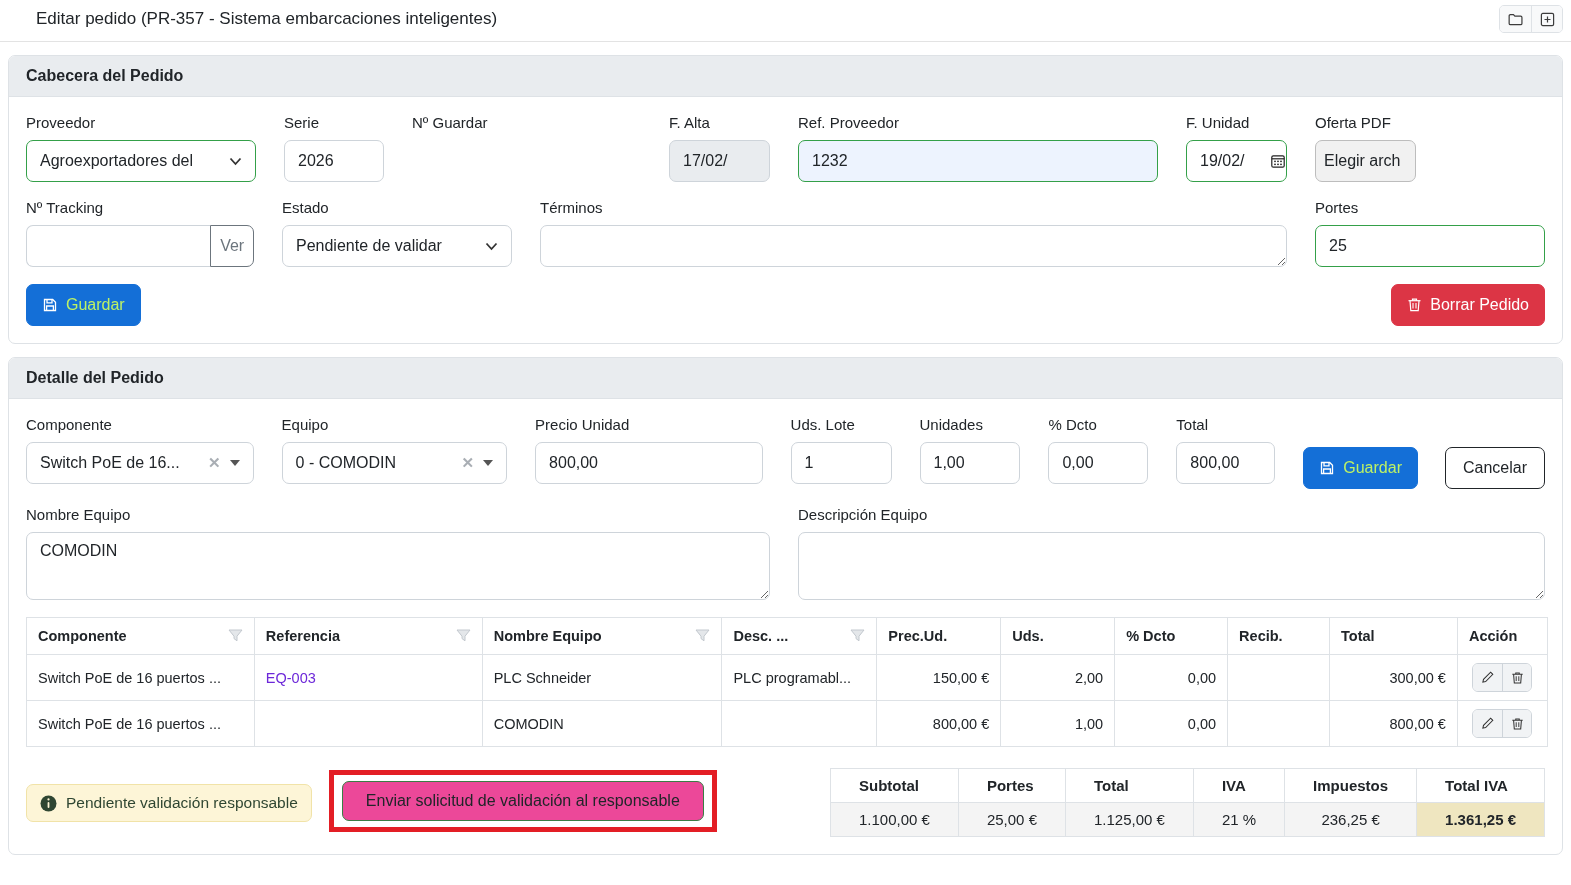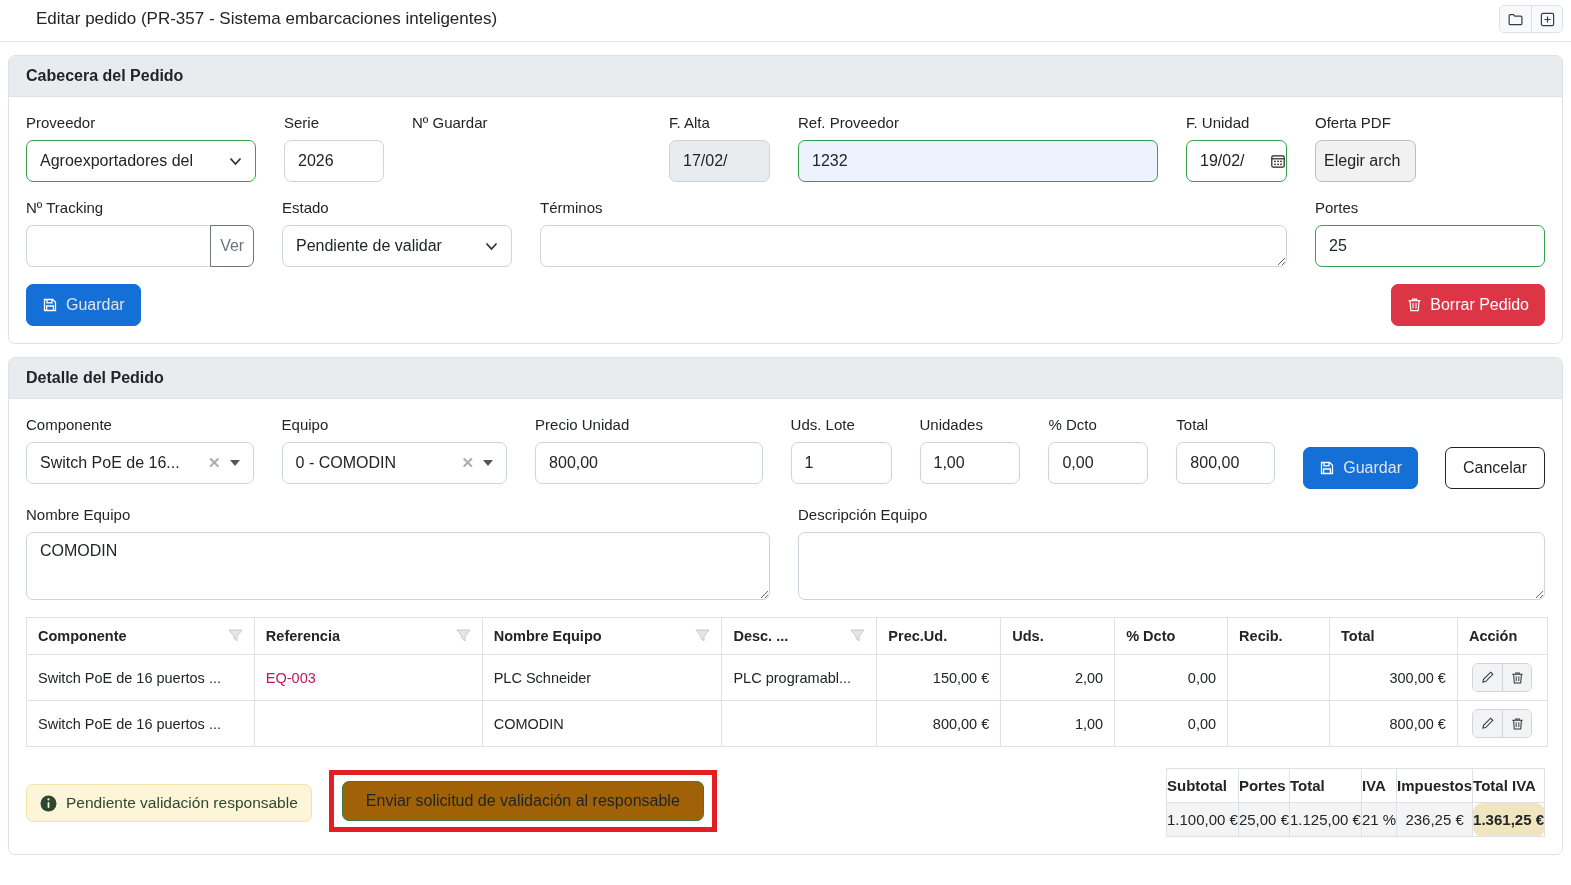--- a/index.html
+++ b/index.html
@@ -47,50 +47,50 @@
   .igroup { display:flex; width:228px; }
   .igroup input { border-radius:7px 0 0 7px; border-right:none; }
   .btn-ver { width:52px; height:42px; border:1px solid #6c757d; background:#fff; color:#6c757d;
     border-radius:0 7px 7px 0; font-size:16px; cursor:pointer; }
   
   .file-btn { width:101px; height:42px; background:#f1f1f1; border:1px solid #bdbdbd; border-radius:7px;
     font-size:16px; color:#212529; padding:0 8px; white-space:nowrap; overflow:hidden; cursor:pointer; text-align:left;}
   
   .btn { height:42px; border-radius:7px; font-size:16px; display:inline-flex; align-items:center;
     gap:8px; padding:0 15px; cursor:pointer; }
-  .btn-primary { background:#146fd7; border:1px solid #146fd7; color:#e5e5e5; }
+  .btn-primary { background:#146fd7; border:1px solid #146fd7; color:#bef264; }
   .btn-danger { background:#dc3545; border:1px solid #dc3545; color:#fff; }
   .btn-cancel { background:#fff; border:1px solid #212529; color:#212529; padding:0 17px; }
   .btns-split { display:flex; justify-content:space-between; margin-top:6px; }
   .pad-label { padding-top:31px; }
   
   table.grid { border-collapse:collapse; width:1522px; font-size:14.5px; margin-top:4px; }
   .grid th, .grid td { border:1px solid #dee2e6; padding:8px 11px; height:37px; }
   .grid th { text-align:left; font-weight:bold; background:#fff; }
   .grid th .th-inner { display:flex; align-items:center; justify-content:space-between; }
   .grid td.num, .grid th.num-h { text-align:right; }
   .grid td { color:#212529; }
-  a.ref-link { color:#be185d; text-decoration:none; }
+  a.ref-link { color:#6d28d9; text-decoration:none; }
   .action-cell { text-align:center; }
   .act-group { display:inline-flex; border:1px solid #ced4da; border-radius:6px; overflow:hidden; }
   .act-group button { width:29px; height:27px; background:#f1f3f5; border:none; display:flex;
     align-items:center; justify-content:center; cursor:pointer; padding:0; }
   .act-group button + button { border-left:1px solid #ced4da; }
   
   .bottom-row { display:flex; align-items:flex-start; margin-top:21px; }
   .status-badge { margin-top:16px; display:inline-flex; align-items:center; gap:9px; background:#fdf5d7;
     border:1px solid #f1e3a8; border-radius:7px; padding:9px 13px; color:#2f4632; font-size:15.5px; }
   .red-annotation { margin-left:17px; margin-top:2px; border:5px solid #e31e25; padding:6px 8px; }
-  .btn-validate { background:#a16207; border:1px solid #3a7d44; color:#212529; border-radius:7px;
+  .btn-validate { background:#ec4899; border:1px solid #3a7d44; color:#212529; border-radius:7px;
     font-size:16px; padding:10px 23px; cursor:pointer; }
   table.totals { border-collapse:collapse; margin-left:auto; font-size:15px; }
-  .totals th, .totals td { border:1px solid #dee2e6; padding:8px 0; }
+  .totals th, .totals td { border:1px solid #dee2e6; padding:8px 28px; }
   .totals th { text-align:left; font-weight:bold; background:#fff; }
   .totals td { background:#f4f4f4; text-align:center; }
-  .totals td.grand { background:#efe6c0; font-weight:bold;border-radius:9px; }
+  .totals td.grand { background:#efe6c0; font-weight:bold; }
   svg { display:block; }
 </style>
 </head>
 <body>
 
 <div class="topbar">
   <div class="page-title">Editar pedido (PR-357 - Sistema embarcaciones inteligentes)</div>
   <div class="win-btns">
     <button>
       <span>

